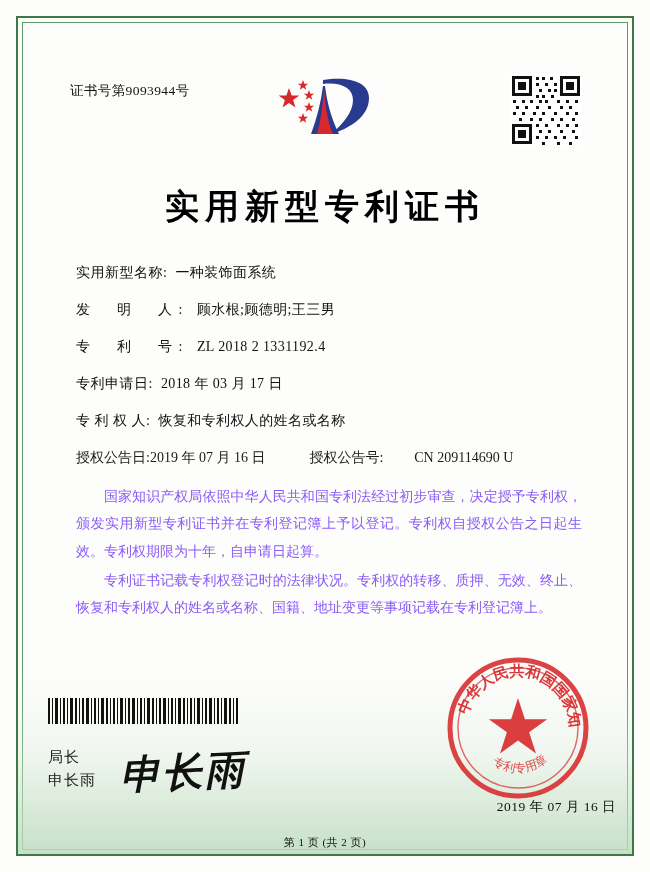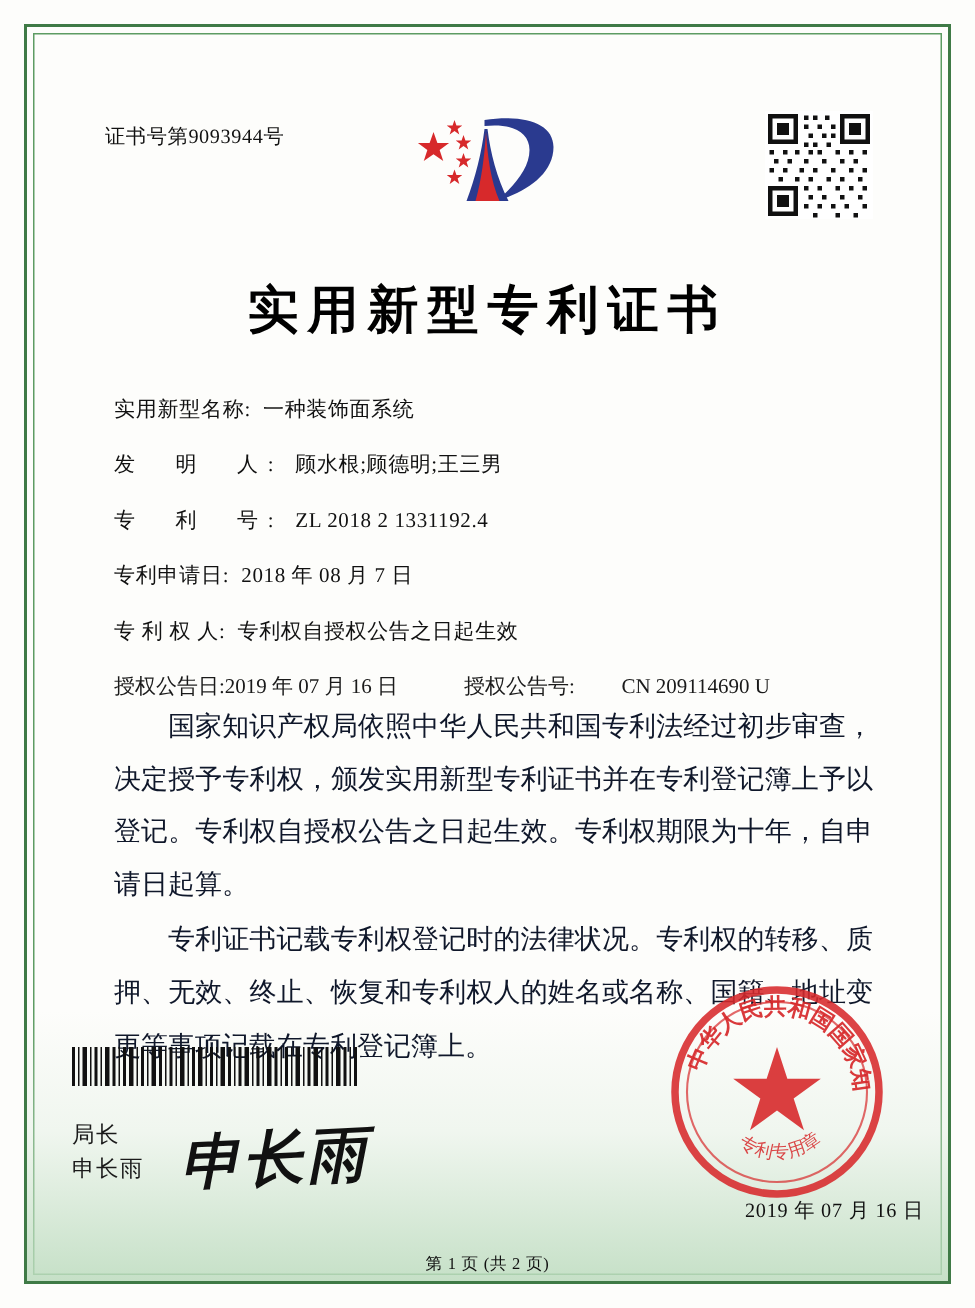--- a/index.html
+++ b/index.html
@@ -149,27 +149,27 @@
     font-size: 14px;
   }
   .field-row2 .cell {
     display: flex;
     align-items: baseline;
   }
   .field-row2 .cell.second { margin-left: 44px; gap: 31px; }
 
   
   .paras {
-    margin-top: 0;
+    margin-top: 16px;
     padding-left: 30px;
     padding-right: 22px;
-    font-size: 18px;
+    font-size: 14px;
     line-height: 1.95;
     text-align: justify;
-    color: #0f172a;
+    color: #8b5cf6;
   }
   .paras p {
     margin: 0 0 2px 0;
     text-indent: 2em;
   }
 
   
   .barcode {
     position: absolute;
     left: 48px;
@@ -359,26 +359,26 @@
         <span class="value">顾水根;顾德明;王三男</span>
       </div>
 
       <div class="field">
         <span class="label sp2">专　利　号:</span>
         <span class="value">ZL 2018 2 1331192.4</span>
       </div>
 
       <div class="field">
         <span class="label">专利申请日:</span>
-        <span class="value">2018 年 08 月 7 日</span>
+        <span class="value">2018 年 03 月 17 日</span>
       </div>
 
       <div class="field">
         <span class="label">专 利 权 人:</span>
-        <span class="value">专利权自授权公告之日起生效</span>
+        <span class="value">恢复和专利权人的姓名或名称</span>
       </div>
 
 
       <div class="field-row2">
         <span class="cell">
           <span class="label">授权公告日:</span>
           <span class="value">2019 年 07 月 16 日</span>
         </span>
         <span class="cell second">
           <span class="label">授权公告号:</span>

